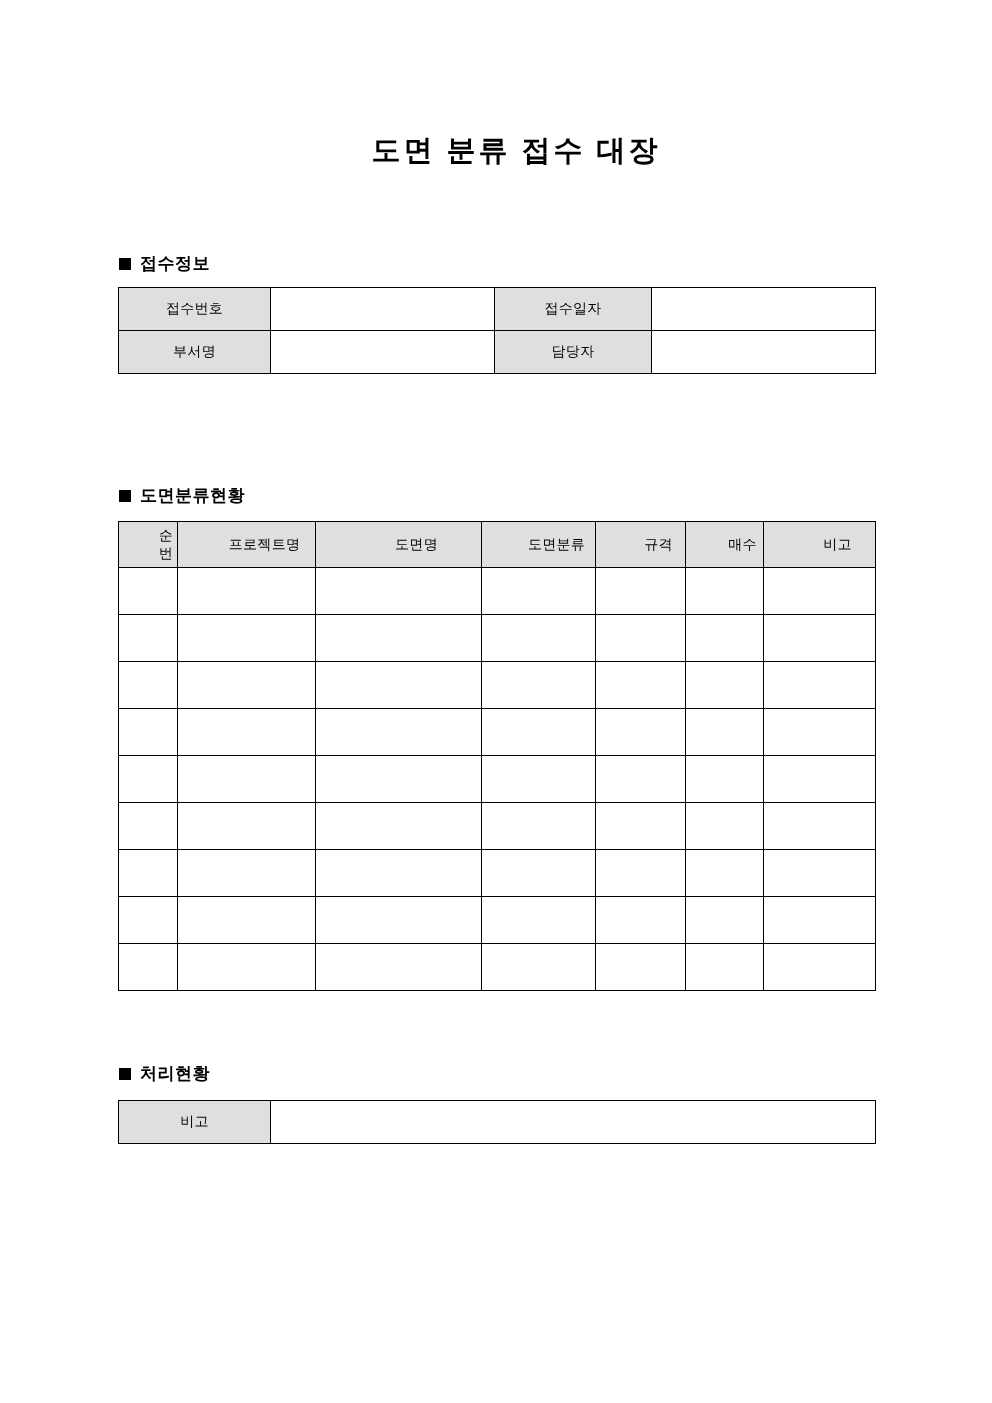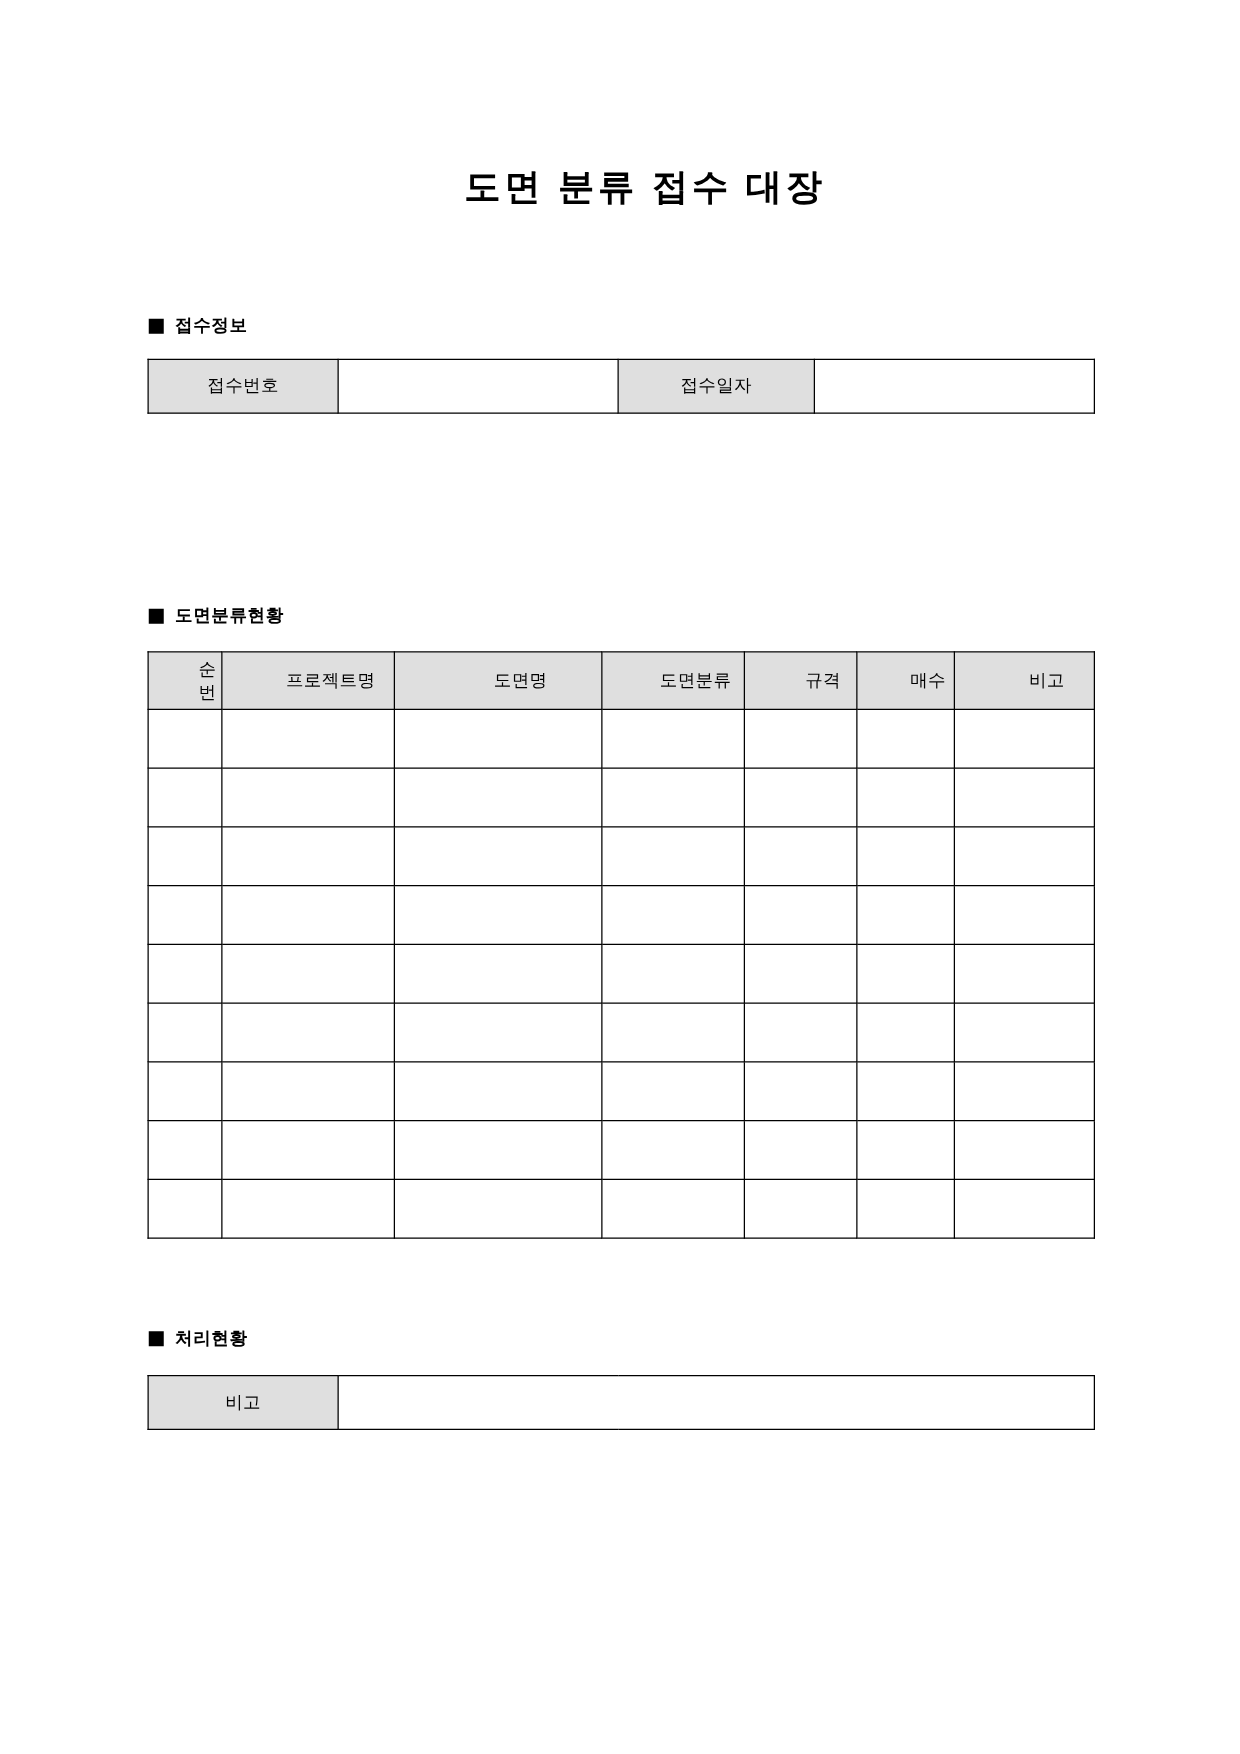--- a/index.html
+++ b/index.html
@@ -32,21 +32,21 @@
     font-weight: bold;
     letter-spacing: 3px;
     line-height: 1.2;
     padding-left: 20px;
   }
 
   
   .section-heading {
     position: absolute;
     left: 119px;
-    font-size: 14px;
+    font-size: 17px;
     font-weight: bold;
     letter-spacing: 0.5px;
     white-space: nowrap;
     display: flex;
     align-items: center;
     gap: 9px;
   }
   .section-heading .bullet {
     display: inline-block;
     width: 12px;
@@ -128,20 +128,26 @@
       <col class="c1">
         <col class="c2">
         <col class="c3">
         <col class="c4">
     </colgroup>
     <tbody>
       <tr>
         <td class="label-cell">접수번호</td>
         <td class="value-cell"></td>
         <td class="label-cell">접수일자</td>
+        <td class="value-cell"></td>
+      </tr>
+      <tr>
+        <td class="label-cell">부서명</td>
+        <td class="value-cell"></td>
+        <td class="label-cell">담당자</td>
         <td class="value-cell"></td>
       </tr>
     </tbody>
   </table>
 
   <div class="section-heading" id="heading-drawings">
     <span class="bullet"></span>
     <span>도면분류현황</span>
   </div>
 

